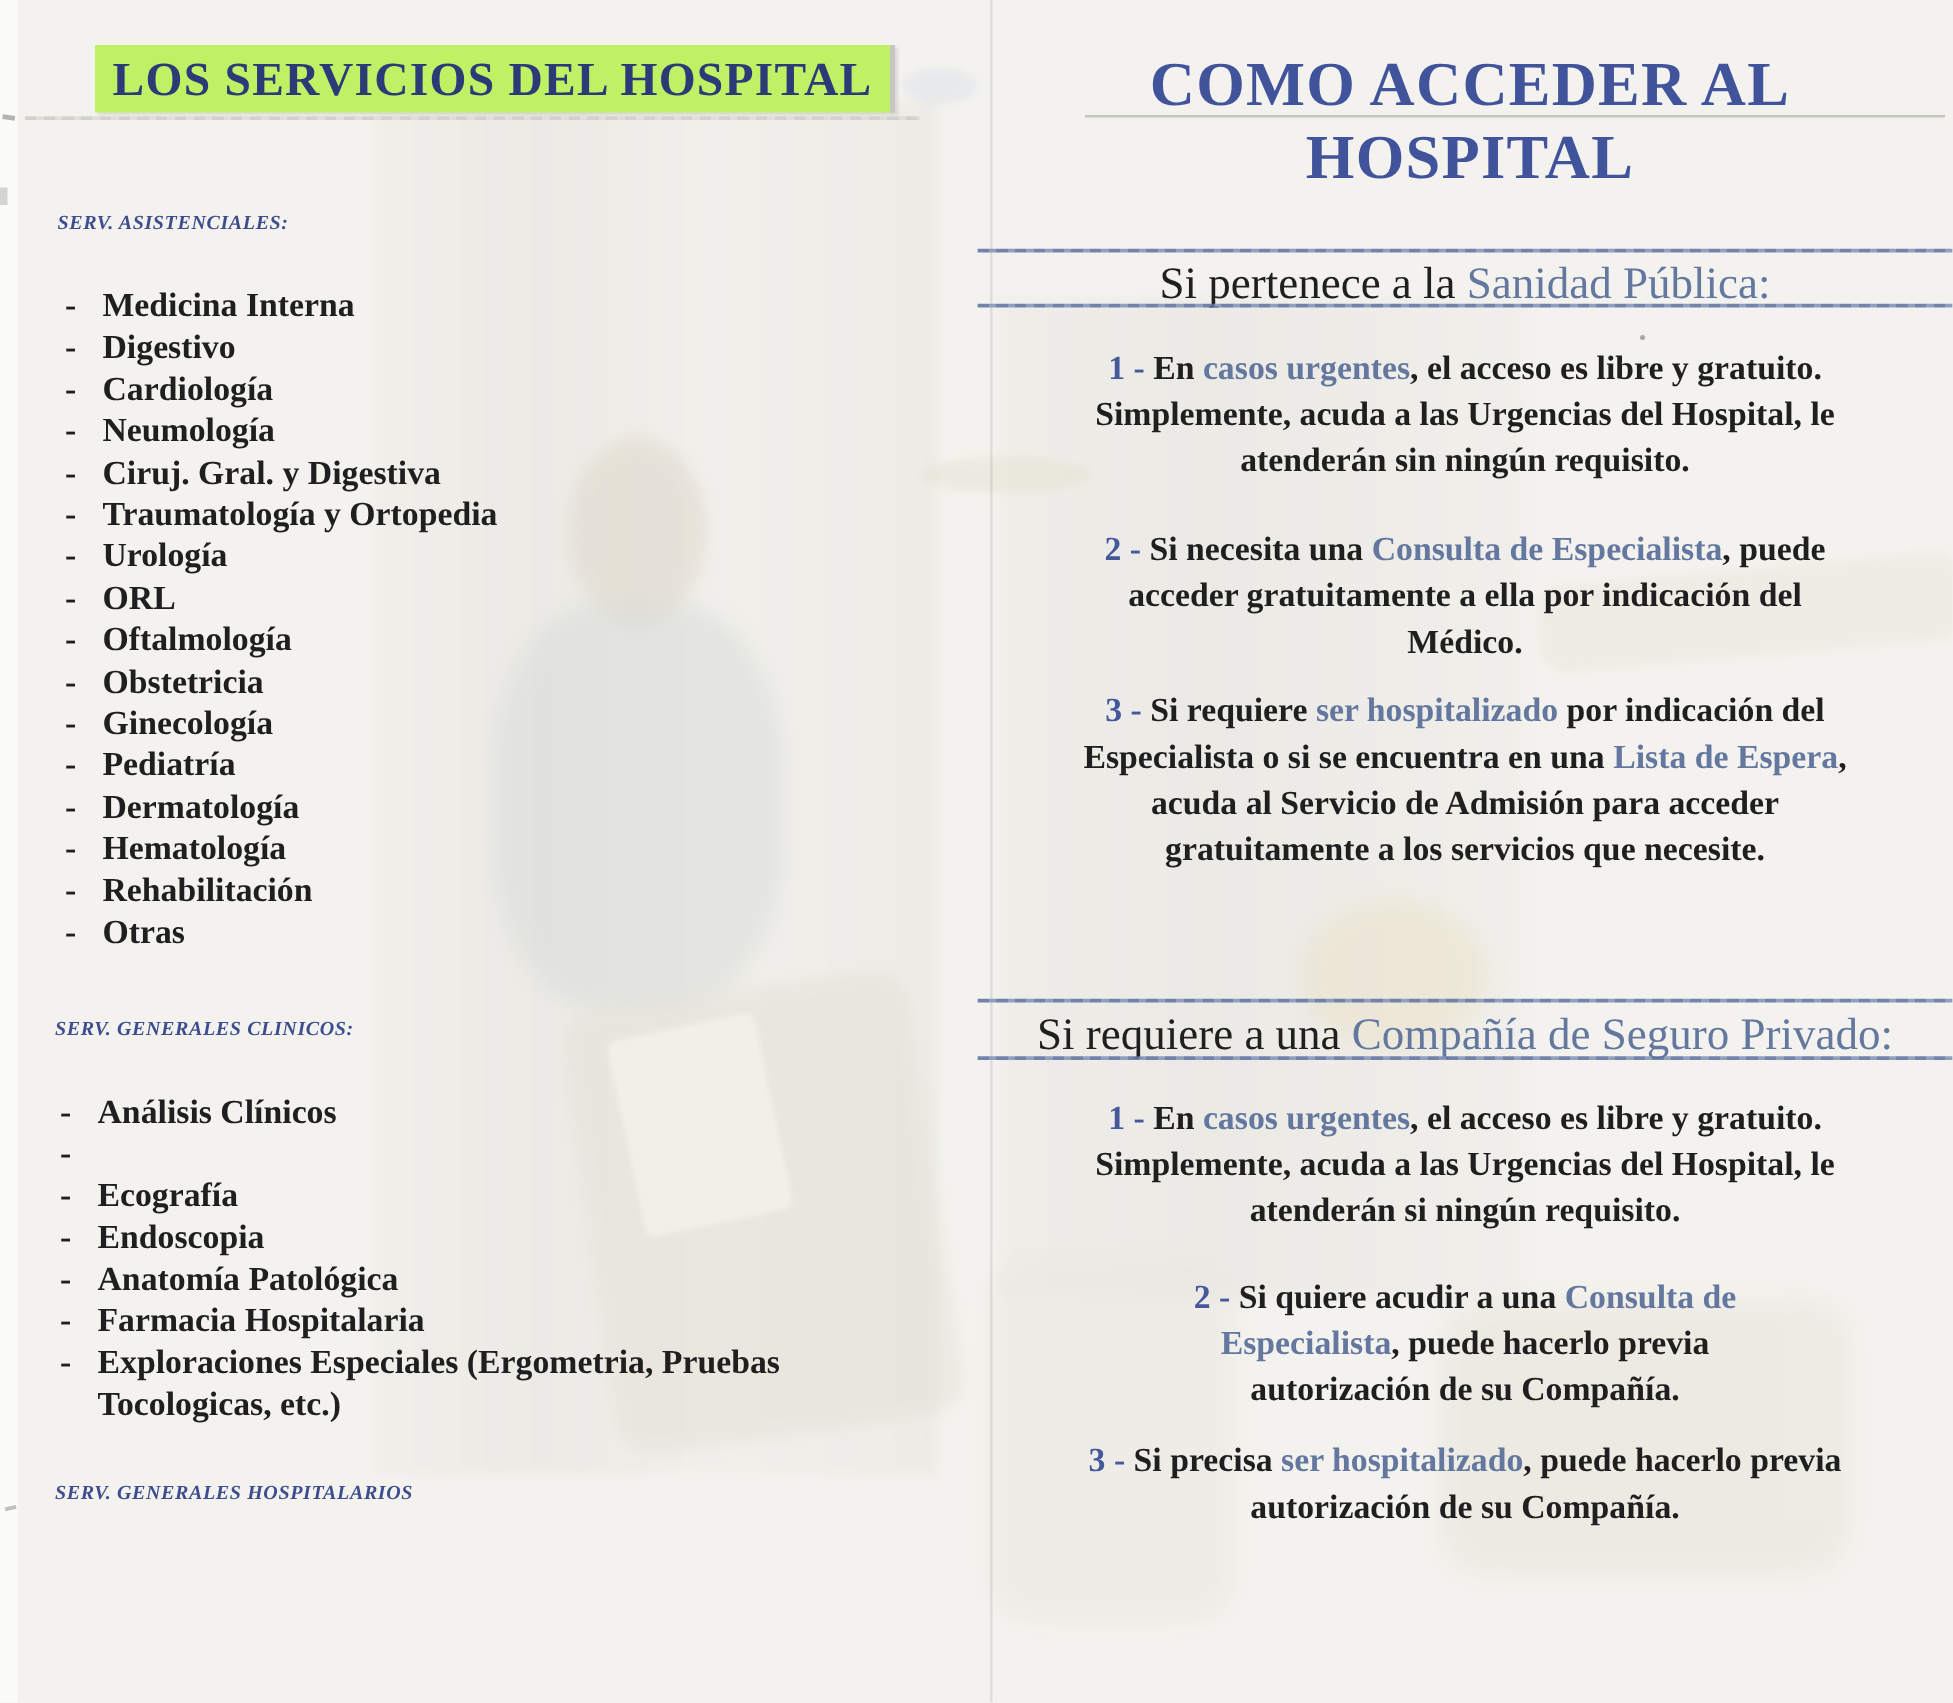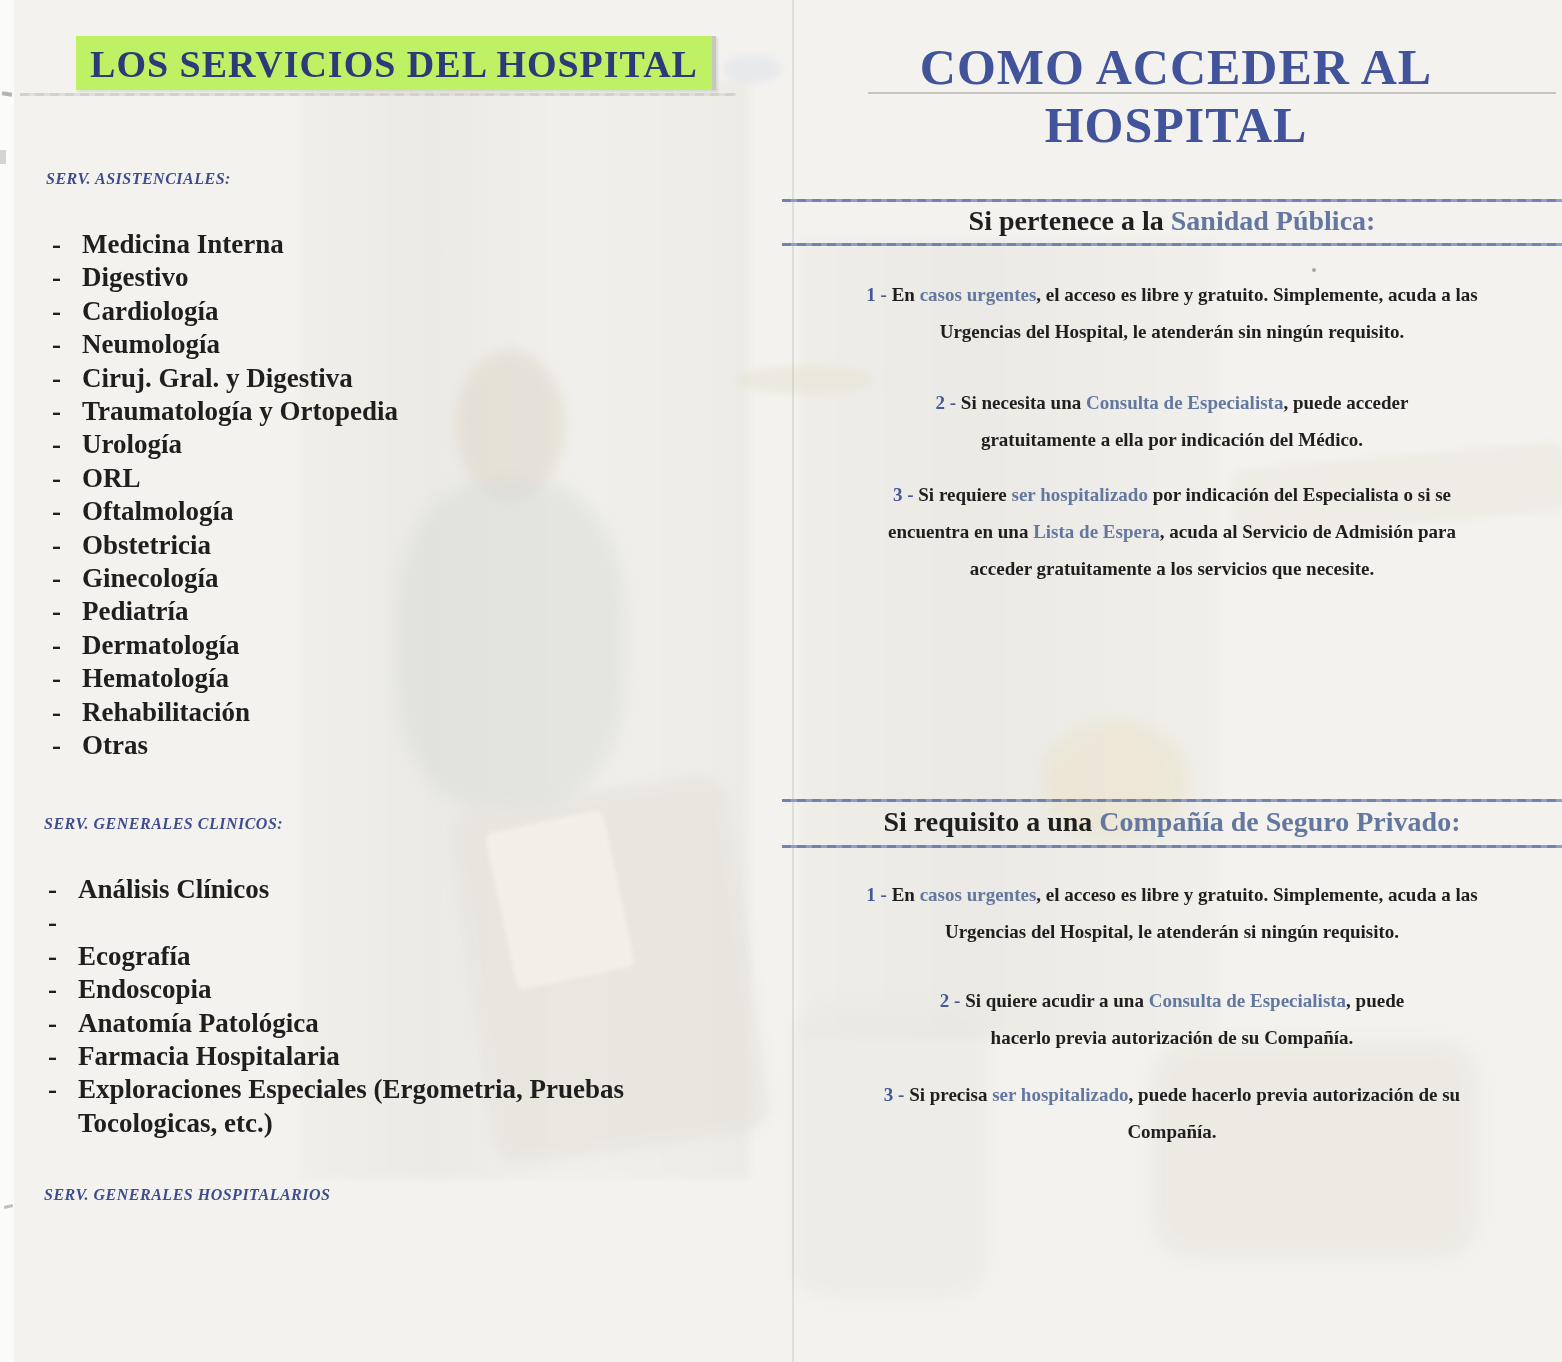--- a/index.html
+++ b/index.html
@@ -63,26 +63,26 @@
   .dash{flex:0 0 16px;margin-right:14px;text-align:left;}
   
   .right-title{left:790px;top:38px;width:772px;margin:0;text-align:center;
     font-size:50px;font-weight:bold;letter-spacing:1px;color:var(--right-title,#41549b);}
   .right-title-underline{left:868px;top:92px;width:688px;height:2px;background:#c5c5c0;}
   .rule{left:782px;width:780px;height:3px;
     background:repeating-linear-gradient(90deg,#5c70a0 0 9px,#8191b8 9px 15px);opacity:.85;}
   .rule1a{top:199px;} .rule1b{top:243px;}
   .rule2a{top:799px;} .rule2b{top:845px;}
   .sec-header{left:782px;width:780px;margin:0;text-align:center;
-    font-size:28px;font-weight:bold;color:var(--ink,#1f1f1f);}
+    font-size:36px;font-weight:normal;color:var(--ink,#1f1f1f);}
   .header1{top:205px;} .header2{top:806px;}
   .sec-header .hl{color:var(--accent,#64789f);}
   .steps{left:800px;width:744px;}
   .steps1{top:276px;} .steps2{top:876px;}
-  .step{margin:0 auto;text-align:center;font-size:19px;font-weight:bold;
+  .step{margin:0 auto;text-align:center;font-size:27px;font-weight:bold;
     line-height:37px;color:var(--ink,#1f1f1f);}
   .step .num{color:var(--number,#45589a);}
   .step .accent{color:var(--accent,#64789f);}
   .steps1 .step:nth-child(1){width:612px;margin-bottom:34px;}
   .steps1 .step:nth-child(2){width:588px;margin-bottom:18px;}
   .steps1 .step:nth-child(3){width:628px;}
   .steps2 .step:nth-child(1){width:612px;margin-bottom:32px;}
   .steps2 .step:nth-child(2){width:520px;margin-bottom:20px;}
   .steps2 .step:nth-child(3){width:608px;font-family:Liberation Serif, serif;}
 </style>
@@ -228,21 +228,21 @@
   </h2>
   <div class="abs rule rule1b"></div>
   <div class="abs steps steps1">
       <p class="step"><span class="num">1 - </span><span class="plain">En </span><span class="accent">casos urgentes</span><span class="plain">, el acceso es libre y gratuito. Simplemente, acuda a las Urgencias del Hospital, le atenderán sin ningún requisito.</span></p>
       <p class="step"><span class="num">2 - </span><span class="plain">Si necesita una </span><span class="accent">Consulta de Especialista</span><span class="plain">, puede acceder gratuitamente a ella por indicación del Médico.</span></p>
       <p class="step"><span class="num">3 - </span><span class="plain">Si requiere </span><span class="accent">ser hospitalizado</span><span class="plain"> por indicación del Especialista o si se encuentra en una </span><span class="accent">Lista de Espera</span><span class="plain">, acuda al Servicio de Admisión para acceder gratuitamente a los servicios que necesite.</span></p>
     </div>
 
   <div class="abs rule rule2a"></div>
   <h2 class="abs sec-header header2">
-    <span class="pfx">Si requisito a una </span><span class="hl">Compañía de Seguro Privado:</span>
+    <span class="pfx">Si requiere a una </span><span class="hl">Compañía de Seguro Privado:</span>
   </h2>
   <div class="abs rule rule2b"></div>
   <div class="abs steps steps2">
       <p class="step"><span class="num">1 - </span><span class="plain">En </span><span class="accent">casos urgentes</span><span class="plain">, el acceso es libre y gratuito. Simplemente, acuda a las Urgencias del Hospital, le atenderán si ningún requisito.</span></p>
       <p class="step"><span class="num">2 - </span><span class="plain">Si quiere acudir a una </span><span class="accent">Consulta de Especialista</span><span class="plain">, puede hacerlo previa autorización de su Compañía.</span></p>
       <p class="step"><span class="num">3 - </span><span class="plain">Si precisa </span><span class="accent">ser hospitalizado</span><span class="plain">, puede hacerlo previa autorización de su Compañía.</span></p>
     </div>
 </div>
 
 </body></html>

